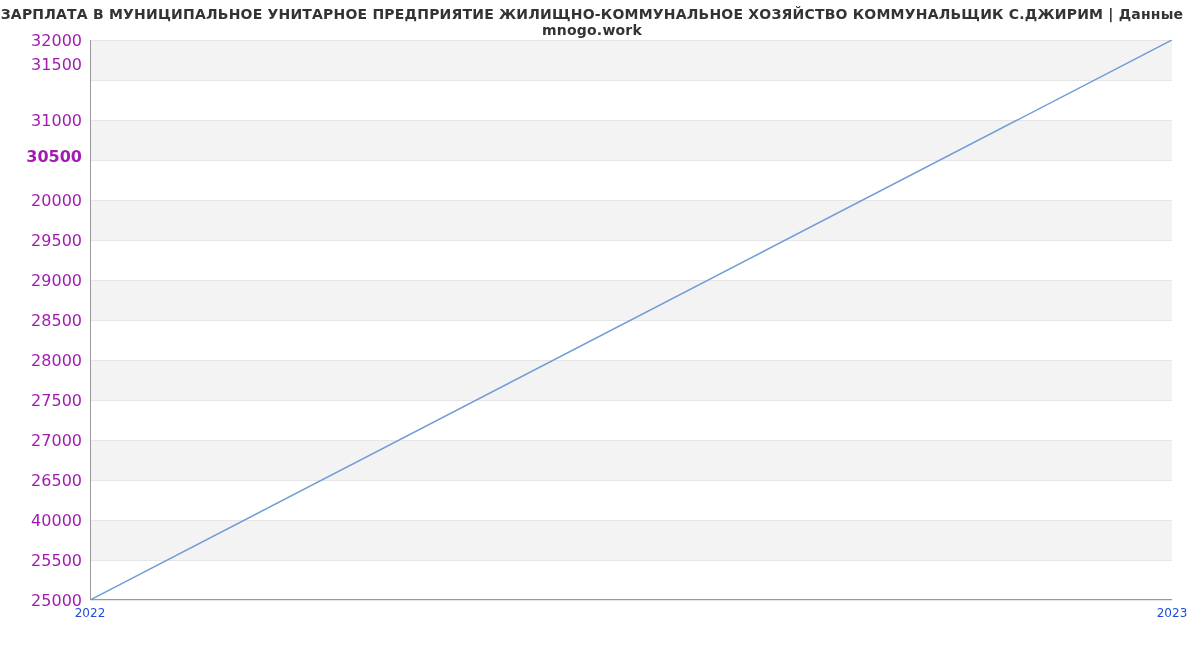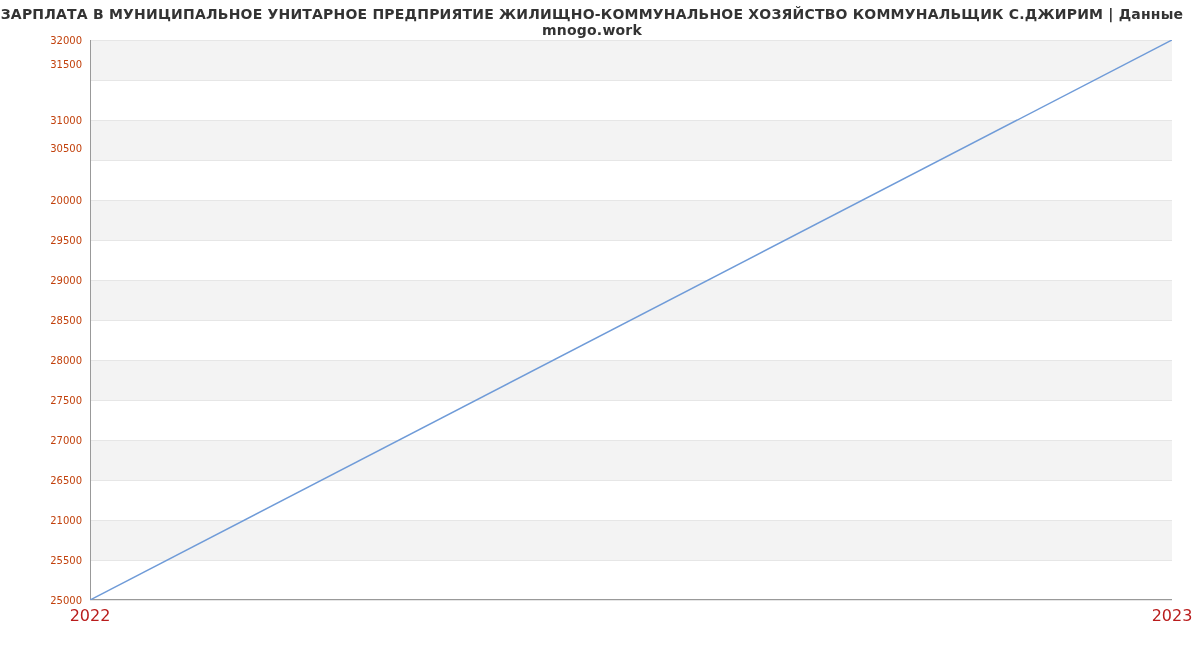--- a/index.html
+++ b/index.html
@@ -43,52 +43,52 @@
   }
   .axis-line {
     position: absolute;
     background: #999;
   }
   .y-tick {
     position: absolute;
     right: 100%;
     transform: translateY(-50%);
     padding-right: 8px;
-    font-size: 10px;
-    color: #c2410c;
+    font-size: 16px;
+    color: #a21caf;
     white-space: nowrap;
   }
   .x-tick {
     position: absolute;
     top: 100%;
     transform: translateX(-50%);
     padding-top: 6px;
-    font-size: 16px;
-    color: #b91c1c;
+    font-size: 12px;
+    color: #1d4ed8;
     white-space: nowrap;
   }
   svg.series {
     position: absolute;
     left: 0;
     top: 0;
   }
 </style>
 </head>
 <body>
 
 <div class="chart-wrap">
   <div class="title">ЗАРПЛАТА В МУНИЦИПАЛЬНОЕ УНИТАРНОЕ ПРЕДПРИЯТИЕ ЖИЛИЩНО-КОММУНАЛЬНОЕ ХОЗЯЙСТВО КОММУНАЛЬЩИК С.ДЖИРИМ | Данные mnogo.work</div>
   <div class="plot" id="plot" style="left: 90px; top: 40px; width: 1082px; height: 560px;">
       <div class="grid-line" style="top: 560px; background: rgb(230, 230, 230);"></div>
       <div class="y-tick" style="top: 560px;">25000</div>
       <div class="grid-band" style="top: 480px; height: 40px; background: rgb(243, 243, 243);"></div>
       <div class="grid-line" style="top: 520px; background: rgb(230, 230, 230);"></div>
       <div class="y-tick" style="top: 520px;">25500</div>
       <div class="grid-line" style="top: 480px; background: rgb(230, 230, 230);"></div>
-      <div class="y-tick" style="top: 480px;">21000</div>
+      <div class="y-tick" style="top: 480px;">40000</div>
       <div class="grid-band" style="top: 400px; height: 40px; background: rgb(243, 243, 243);"></div>
       <div class="grid-line" style="top: 440px; background: rgb(230, 230, 230);"></div>
       <div class="y-tick" style="top: 440px;">26500</div>
       <div class="grid-line" style="top: 400px; background: rgb(230, 230, 230);"></div>
       <div class="y-tick" style="top: 400px;">27000</div>
       <div class="grid-band" style="top: 320px; height: 40px; background: rgb(243, 243, 243);"></div>
       <div class="grid-line" style="top: 360px; background: rgb(230, 230, 230);"></div>
       <div class="y-tick" style="top: 360px;">27500</div>
       <div class="grid-line" style="top: 320px; background: rgb(230, 230, 230);"></div>
       <div class="y-tick" style="top: 320px;">28000</div>
@@ -97,21 +97,21 @@
       <div class="y-tick" style="top: 280px;">28500</div>
       <div class="grid-line" style="top: 240px; background: rgb(230, 230, 230);"></div>
       <div class="y-tick" style="top: 240px; margin-left: 11px;">29000</div>
       <div class="grid-band" style="top: 160px; height: 40px; background: rgb(243, 243, 243);"></div>
       <div class="grid-line" style="top: 200px; background: rgb(230, 230, 230);"></div>
       <div class="y-tick" style="top: 200px; margin-left: 40px;">29500</div>
       <div class="grid-line" style="top: 160px; background: rgb(230, 230, 230);"></div>
       <div class="y-tick" style="top: 160px;">20000</div>
       <div class="grid-band" style="top: 80px; height: 40px; background: rgb(243, 243, 243);"></div>
       <div class="grid-line" style="top: 120px; background: rgb(230, 230, 230);"></div>
-      <div class="y-tick" style="top: 108px;">30500</div>
+      <div class="y-tick" style="top: 116px; font-weight: bold;">30500</div>
       <div class="grid-line" style="top: 80px; background: rgb(230, 230, 230);"></div>
       <div class="y-tick" style="top: 80px;">31000</div>
       <div class="grid-band" style="top: 0px; height: 40px; background: rgb(243, 243, 243);"></div>
       <div class="grid-line" style="top: 40px; background: rgb(230, 230, 230);"></div>
       <div class="y-tick" style="top: 24px;">31500</div>
       <div class="grid-line" style="top: 0px; background: rgb(230, 230, 230);"></div>
       <div class="y-tick" style="top: 0px;">32000</div>
       <div class="axis-line" style="left: 0px; top: 559px; width: 1082px; height: 1px; background: rgb(153, 153, 153);"></div>
       <div class="axis-line" style="left: 0px; top: 0px; width: 1px; height: 560px; background: rgb(153, 153, 153);"></div>
       <div class="x-tick" style="left: 0px;">2022</div>

